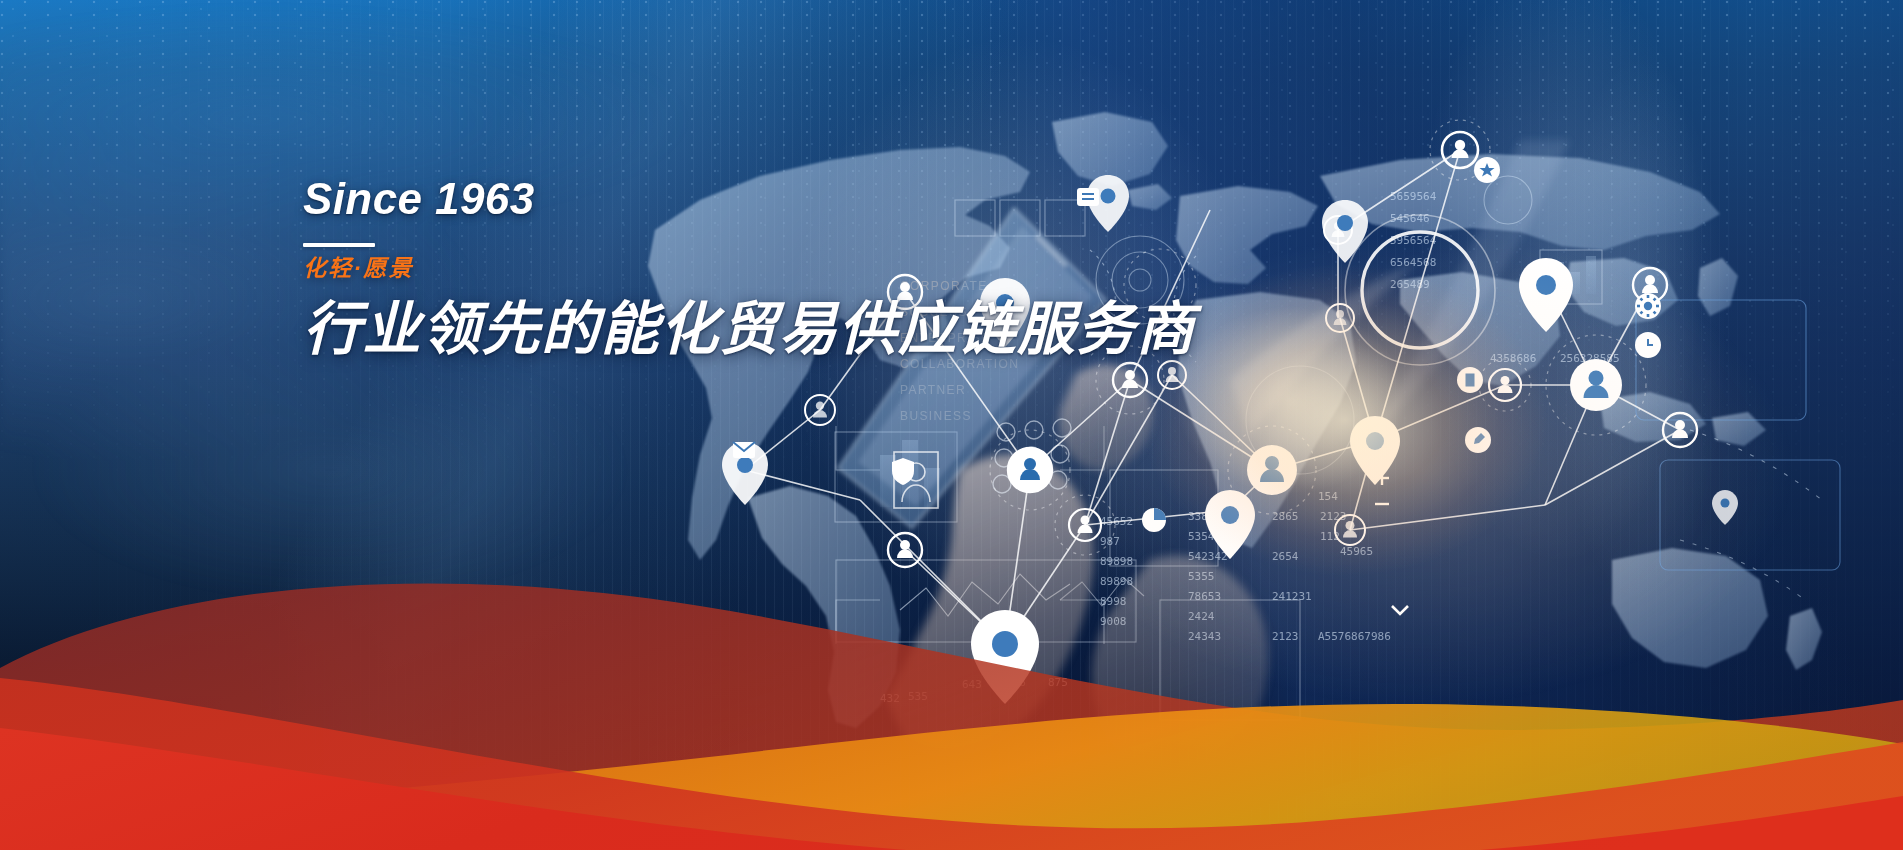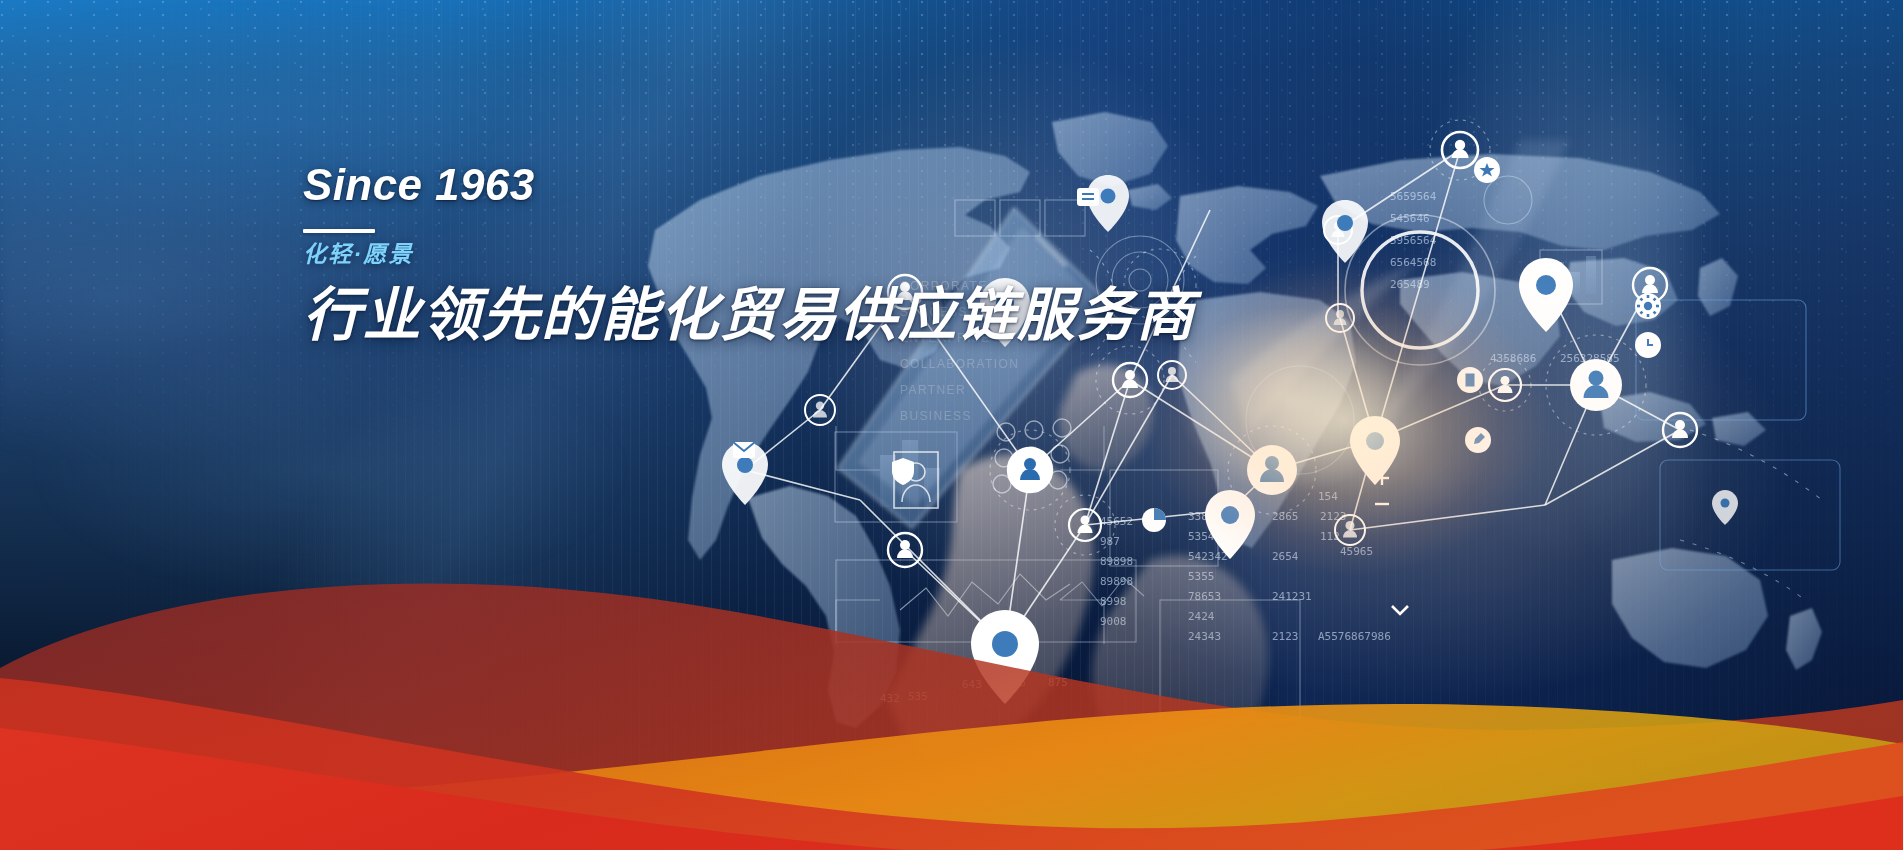--- a/index.html
+++ b/index.html
@@ -118,21 +118,21 @@
       radial-gradient(ellipse 200px 420px at 1560px 260px, rgba(210,235,255,0.20), rgba(0,0,0,0) 72%),
       radial-gradient(ellipse 120px 380px at 1640px 330px, rgba(190,225,255,0.14), rgba(0,0,0,0) 72%);
   }
 
   .svg-layer{position:absolute;inset:0;width:100%;height:100%;}
 
   
   #text-block{
     position:absolute;
     left:303px;
-    top:163px;
+    top:177px;
     width:1000px;
     z-index:40;
   }
   #since{
     font-size:44px;
     font-weight:700;
     font-style:italic;
     color:#ffffff;
     letter-spacing:.4px;
     line-height:1;
@@ -143,21 +143,21 @@
     height:4px;
     background:#ffffff;
     margin:22px 0 9px 0;
     border-radius:1px;
     box-shadow:0 1px 4px rgba(2,18,42,.4);
   }
   #subtitle{
     font-size:23px;
     font-weight:700;
     font-style:italic;
-    color:#7dd3fc;
+    color:#f97316;
     letter-spacing:2.2px;
     line-height:1.1;
     text-shadow:0 2px 8px rgba(2,18,42,.55);
   }
   #headline{
     margin-top:16px;
     font-size:58px;
     font-weight:700;
     font-style:italic;
     color:#ffffff;

